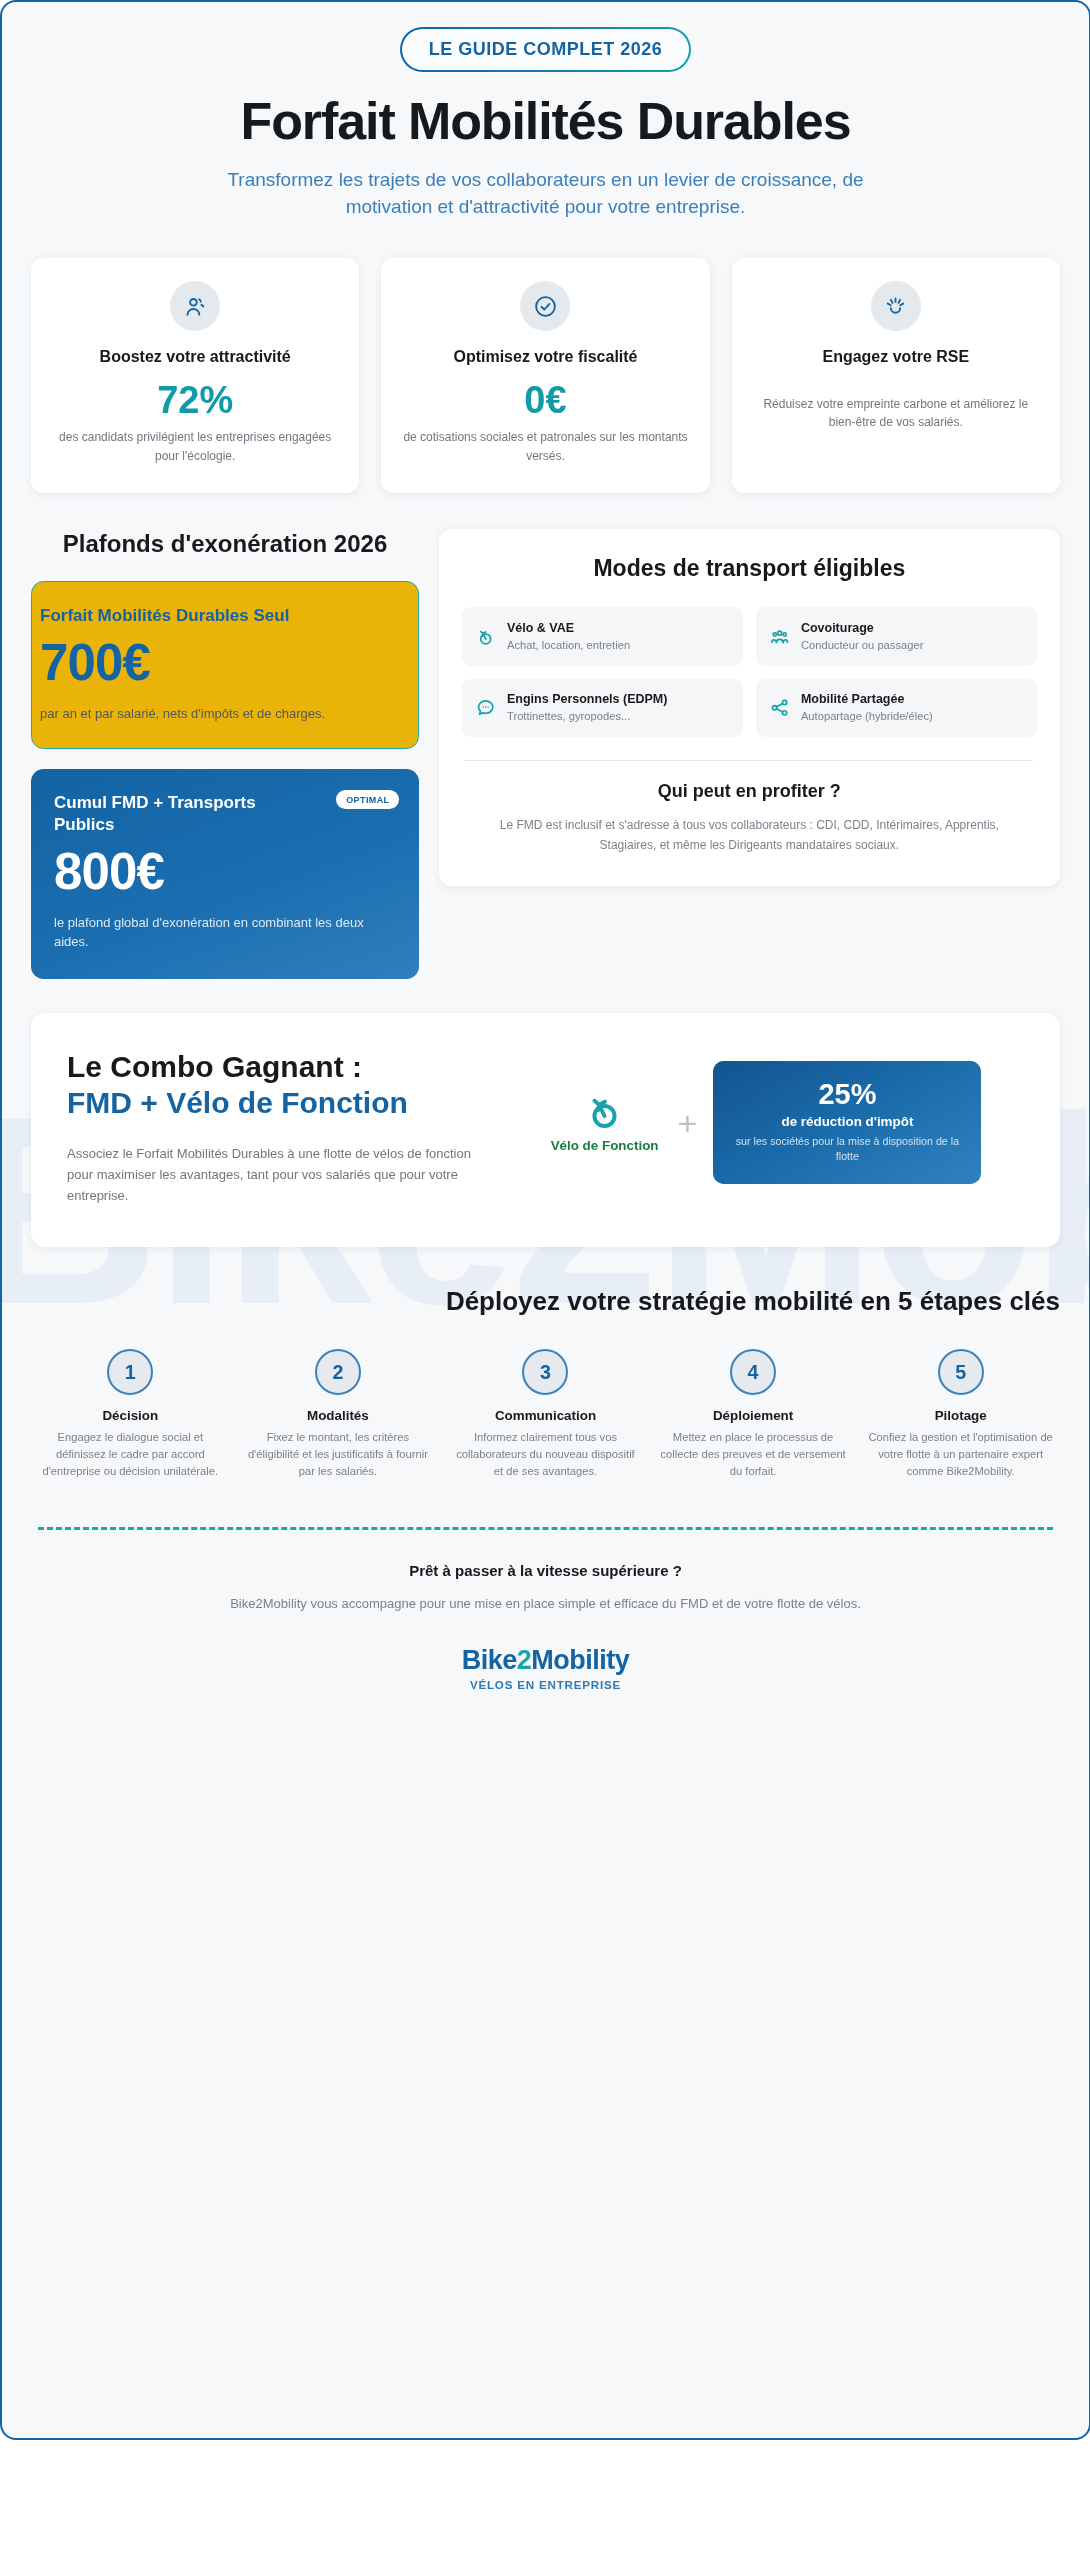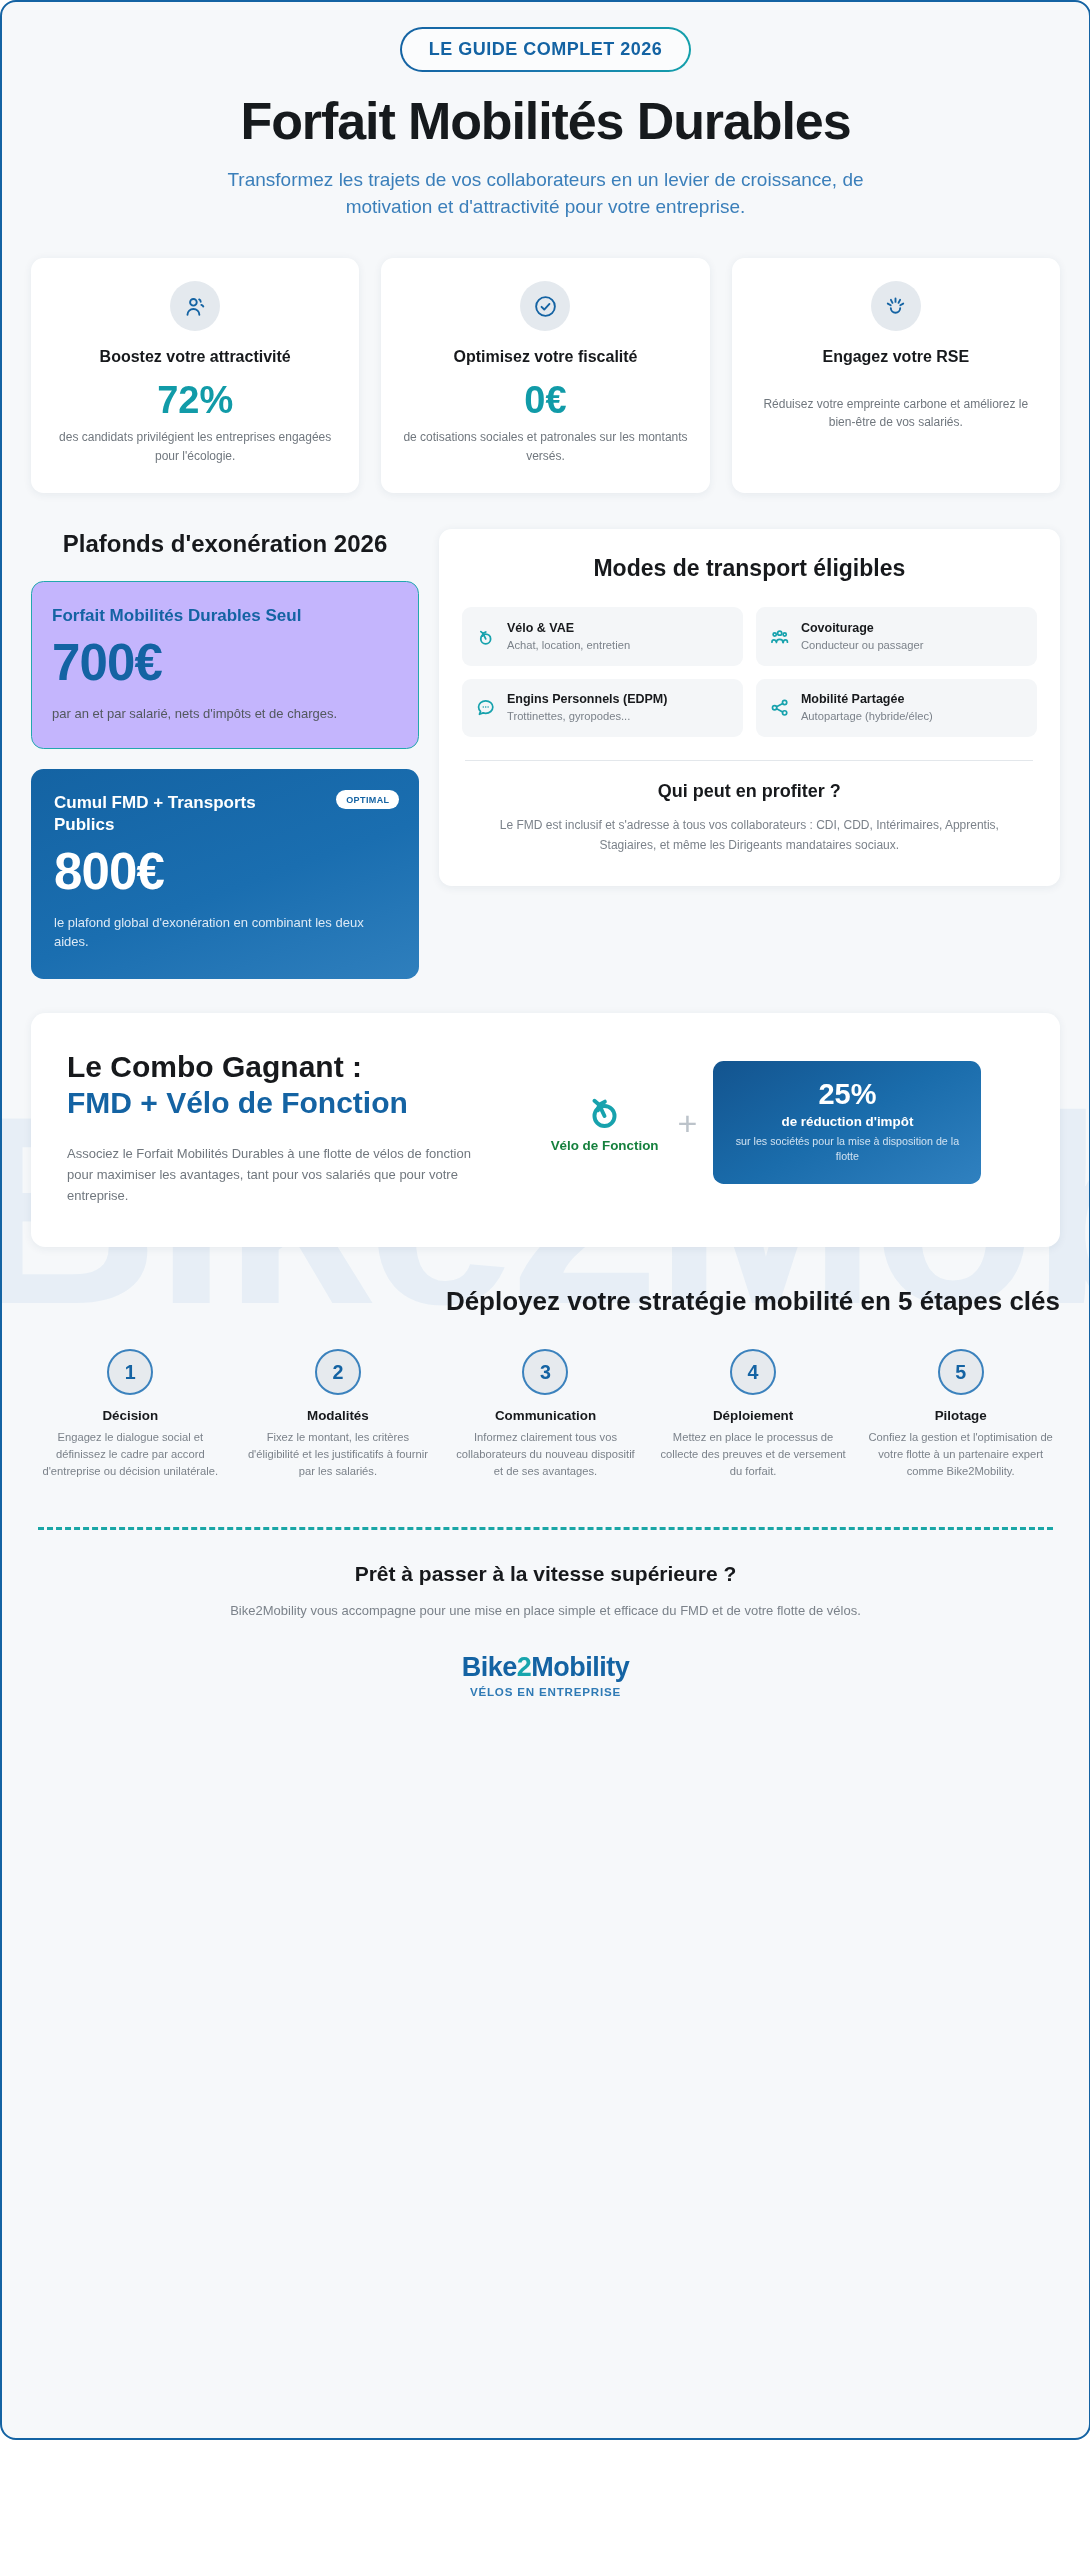--- a/index.html
+++ b/index.html
@@ -115,24 +115,24 @@
   .mid { display: flex; gap: 19.7px; padding: 36px 29px 0; align-items: flex-start; }
   .col-left { width: 388px; flex: none; }
   .col-right { flex: 1; }
 
   .plafonds-title {
     font-size: 24px; font-weight: 800; color: #17191c;
     text-align: center; line-height: 1.22; margin-bottom: 23px;
   }
 
   .plafond-card {
-    background: #c4b5fd;
+    background: #eab308;
     border: 1.8px solid #22a8ae;
     border-radius: 12.5px;
-    padding: 23px 20px 25px;
+    padding: 23px 8px 25px;
   }
   .pc-label {
     font-size: 17px; font-weight: 700; color: #1463a3;
     line-height: 1.3; margin-bottom: 5.4px;
   }
   .pc-amount {
     font-size: 51px; font-weight: 800; color: #1463a3;
     line-height: 1.22; margin: 1.8px 0 9px; letter-spacing: -0.9px;
   }
   .pc-note { font-size: 13px; color: #52585e; line-height: 1.5; }
@@ -222,21 +222,21 @@
   .step-name { font-size: 13.4px; font-weight: 700; color: #17191c; margin-bottom: 6.3px; }
   .step-desc { font-size: 11.2px; color: #7b828a; line-height: 1.5; }
 
   
   .dashed-line {
     margin: 48px 36px 0;
     border-top: 3.6px dashed #1aa6a6;
     height: 0;
   }
   .footer { padding: 32px 36px 27px; text-align: center; }
-  .footer-title { font-size: 21px; font-weight: 800; color: #17191c; margin-bottom: 14.3px; }
+  .footer-title { font-size: 15px; font-weight: 800; color: #17191c; margin-bottom: 14.3px; }
   .footer-desc { font-size: 13px; color: #7b828a; line-height: 1.6; max-width: 715px; margin: 0 auto; }
   .logo { margin-top: 30px; }
   .logo-main { font-size: 27px; font-weight: 800; letter-spacing: -0.5px; color: #1463a3; }
   .logo-main .two { color: #18a5ad; }
   .logo-sub { margin-top: 2.7px; font-size: 11.6px; font-weight: 700; letter-spacing: 0.8px; color: #2f7ab5; }
 </style>
 </head>
 <body>
 
 <div class="page">

